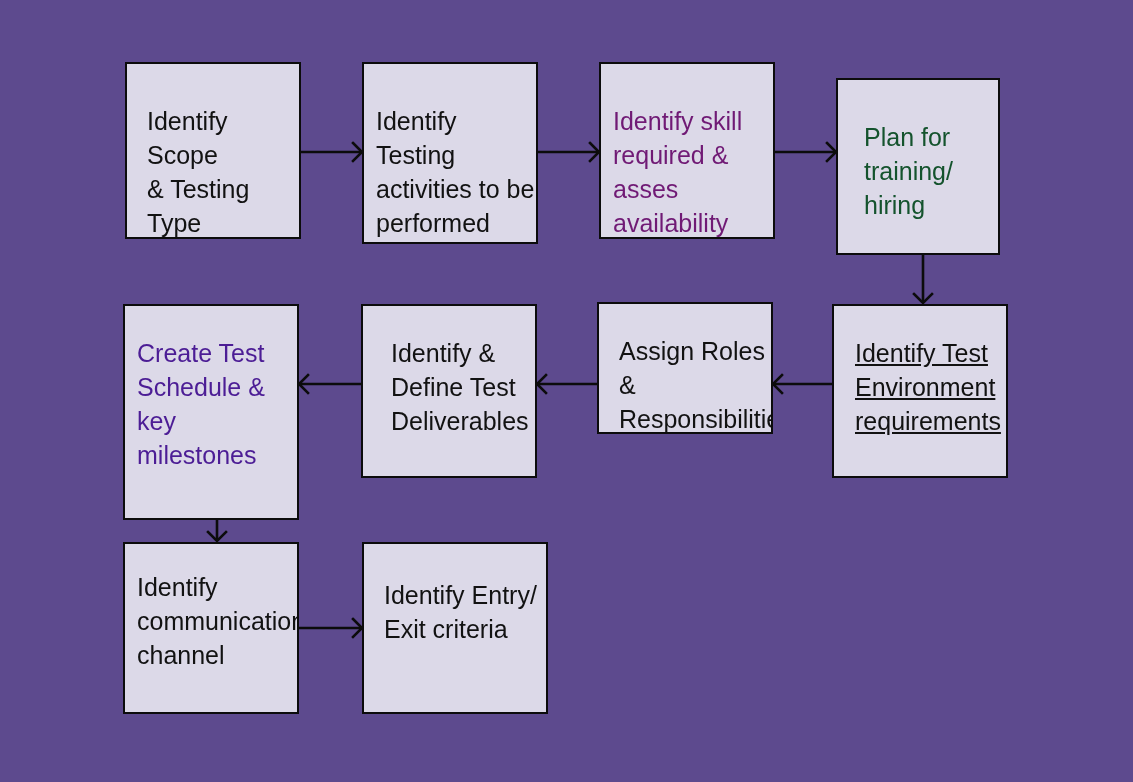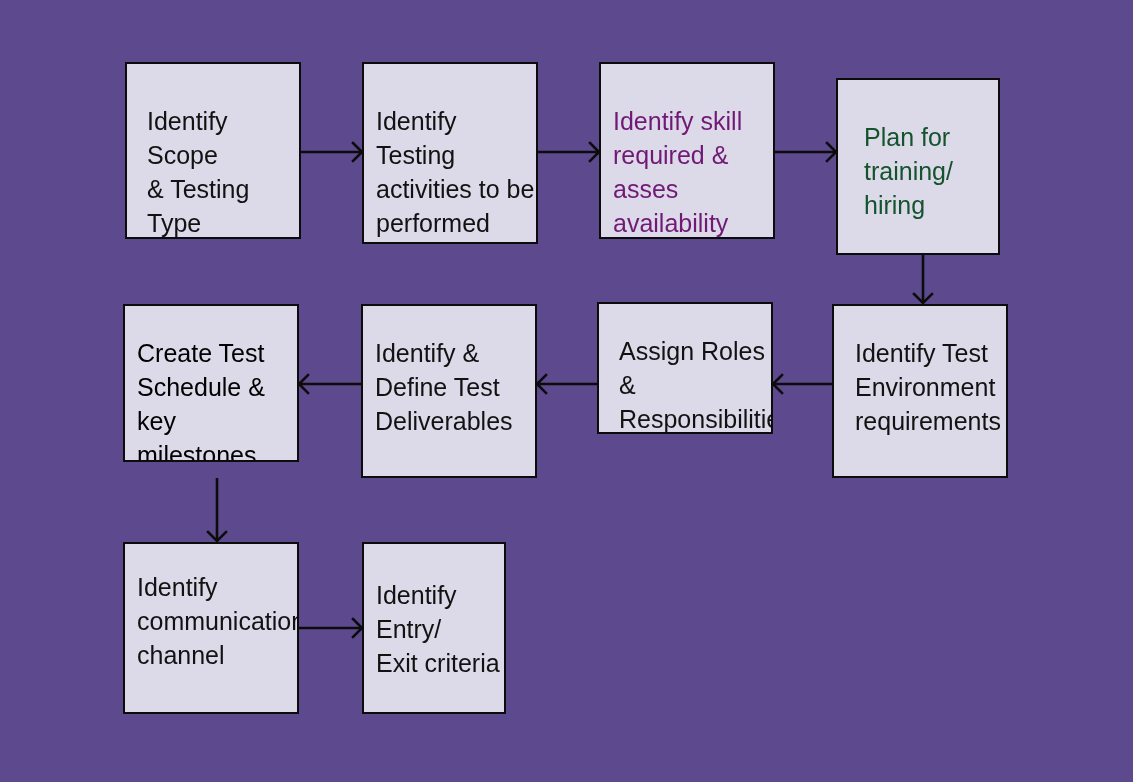--- a/index.html
+++ b/index.html
@@ -102,30 +102,30 @@
       <div class="node" style="left: 125px; top: 62px; width: 176px; height: 177px; background: rgb(220, 217, 232); border-color: rgb(12, 12, 12); color: rgb(18, 18, 18); padding-left: 20px; padding-top: 40px;"><span class="node-text">Identify Scope
 &amp; Testing Type</span></div>
       <div class="node" style="left: 362px; top: 62px; width: 176px; height: 182px; background: rgb(220, 217, 232); border-color: rgb(12, 12, 12); color: rgb(18, 18, 18); padding-left: 12px; padding-top: 40px;"><span class="node-text">Identify Testing
 activities to be
 performed</span></div>
       <div class="node" style="left: 599px; top: 62px; width: 176px; height: 177px; background: rgb(220, 217, 232); border-color: rgb(12, 12, 12); color: #701a75; padding-left: 12px; padding-top: 40px;"><span class="node-text">Identify skill
 required &amp; asses
 availability</span></div>
       <div class="node" style="left: 836px; top: 78px; width: 164px; height: 177px; background: rgb(220, 217, 232); border-color: rgb(12, 12, 12); color: #14532d; padding-left: 26px; padding-top: 40px;"><span class="node-text">Plan for
 training/ hiring</span></div>
-      <div class="node" style="left: 123px; top: 304px; width: 176px; height: 158px; background: rgb(220, 217, 232); border-color: rgb(12, 12, 12); color: #000000; padding-left: 12px; padding-top: 30px;"><span class="node-text">Create Test
+      <div class="node" style="left: 123px; top: 304px; width: 176px; height: 216px; background: rgb(220, 217, 232); border-color: rgb(12, 12, 12); color: #4c1d95; padding-left: 12px; padding-top: 30px;"><span class="node-text">Create Test
 Schedule &amp; key
 milestones</span></div>
-      <div class="node" style="left: 361px; top: 304px; width: 176px; height: 174px; background: rgb(220, 217, 232); border-color: rgb(12, 12, 12); color: rgb(18, 18, 18); padding-left: 12px; padding-top: 30px;"><span class="node-text">Identify &amp;
+      <div class="node" style="left: 361px; top: 304px; width: 176px; height: 174px; background: rgb(220, 217, 232); border-color: rgb(12, 12, 12); color: rgb(18, 18, 18); padding-left: 28px; padding-top: 30px;"><span class="node-text">Identify &amp;
 Define Test
 Deliverables</span></div>
       <div class="node" style="left: 597px; top: 302px; width: 176px; height: 132px; background: rgb(220, 217, 232); border-color: rgb(12, 12, 12); color: rgb(18, 18, 18); padding-left: 20px; padding-top: 30px;"><span class="node-text">Assign Roles &amp;
 Responsibilities</span></div>
-      <div class="node" style="left: 832px; top: 304px; width: 176px; height: 174px; background: rgb(220, 217, 232); border-color: rgb(12, 12, 12); color: rgb(18, 18, 18); padding-left: 21px; padding-top: 30px;"><span class="node-text">Identify Test
+      <div class="node" style="left: 832px; top: 304px; width: 176px; height: 174px; background: rgb(220, 217, 232); border-color: rgb(12, 12, 12); color: rgb(18, 18, 18); padding-left: 21px; padding-top: 30px; text-decoration: underline;"><span class="node-text">Identify Test
 Environment
 requirements</span></div>
       <div class="node" style="left: 123px; top: 542px; width: 176px; height: 172px; background: rgb(220, 217, 232); border-color: rgb(12, 12, 12); color: rgb(18, 18, 18); padding-left: 12px; padding-top: 26px;"><span class="node-text">Identify
 communication
 channel</span></div>
-      <div class="node" style="left: 362px; top: 542px; width: 144px; height: 172px; background: rgb(220, 217, 232); border-color: rgb(12, 12, 12); color: rgb(18, 18, 18); padding-left: 12px; padding-top: 34px;"><span class="node-text">Identify Entry/
+      <div class="node" style="left: 362px; top: 542px; width: 186px; height: 172px; background: rgb(220, 217, 232); border-color: rgb(12, 12, 12); color: rgb(18, 18, 18); padding-left: 20px; padding-top: 34px;"><span class="node-text">Identify Entry/
 Exit criteria</span></div>
     </div>
 </div>
 
 </body></html>

